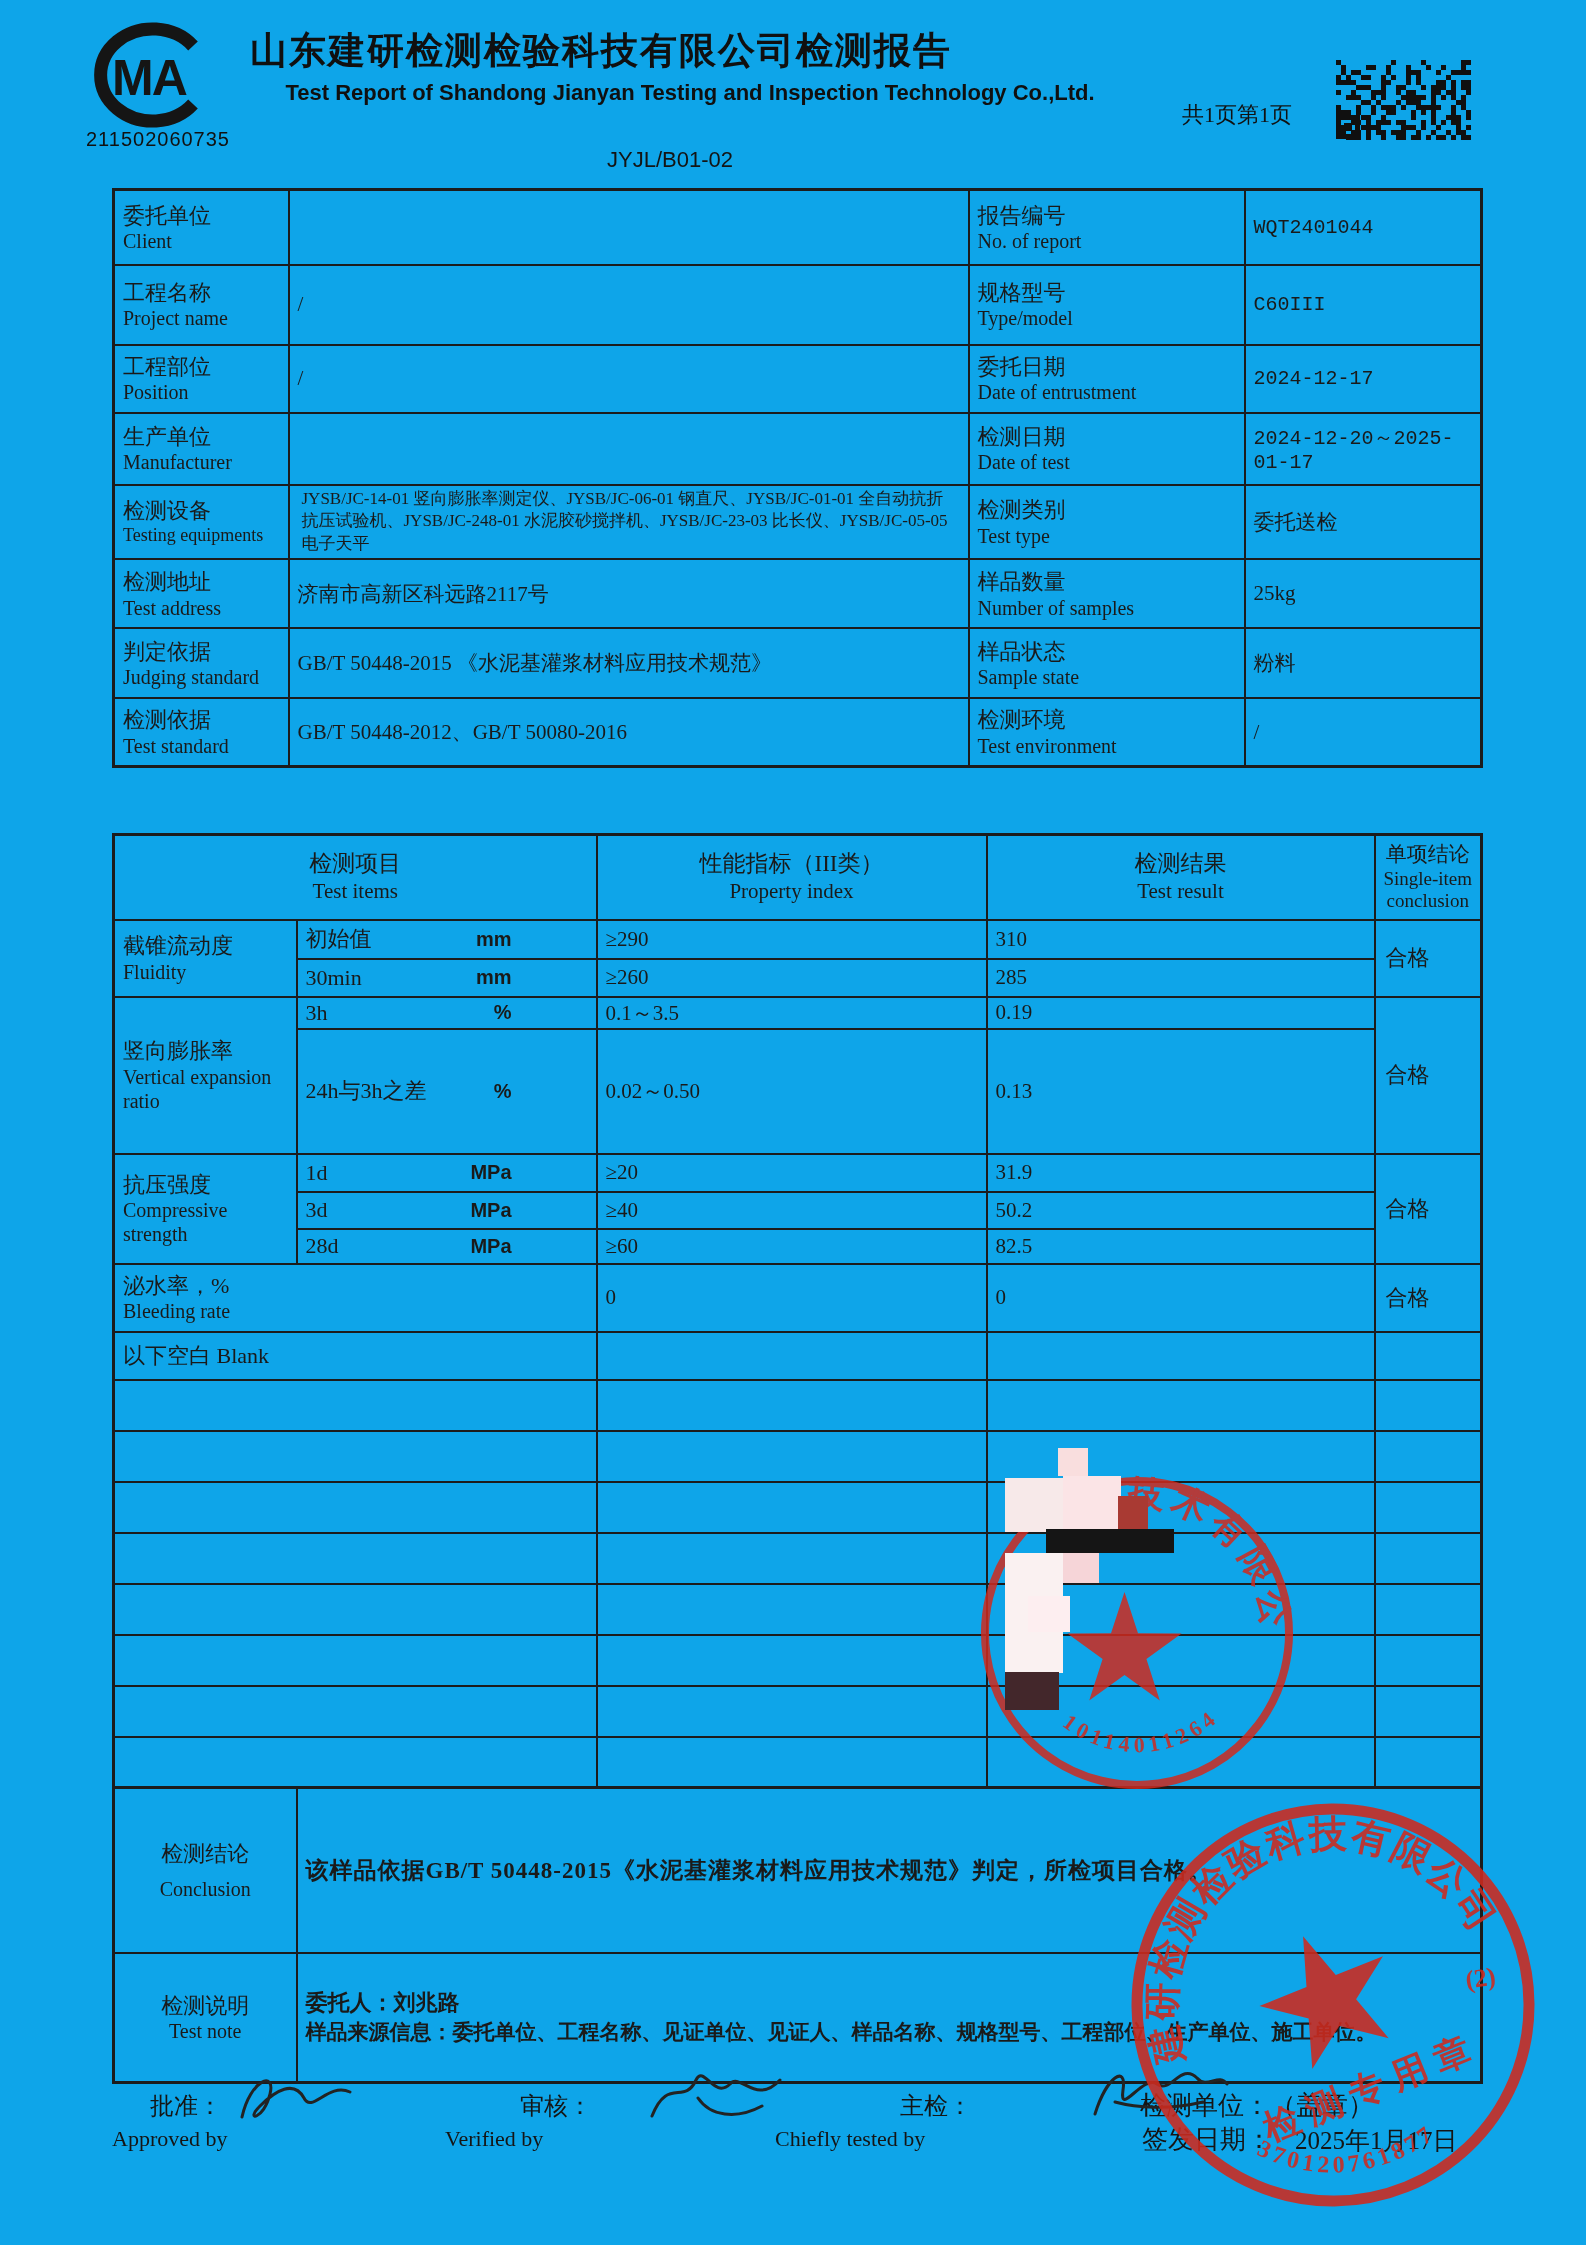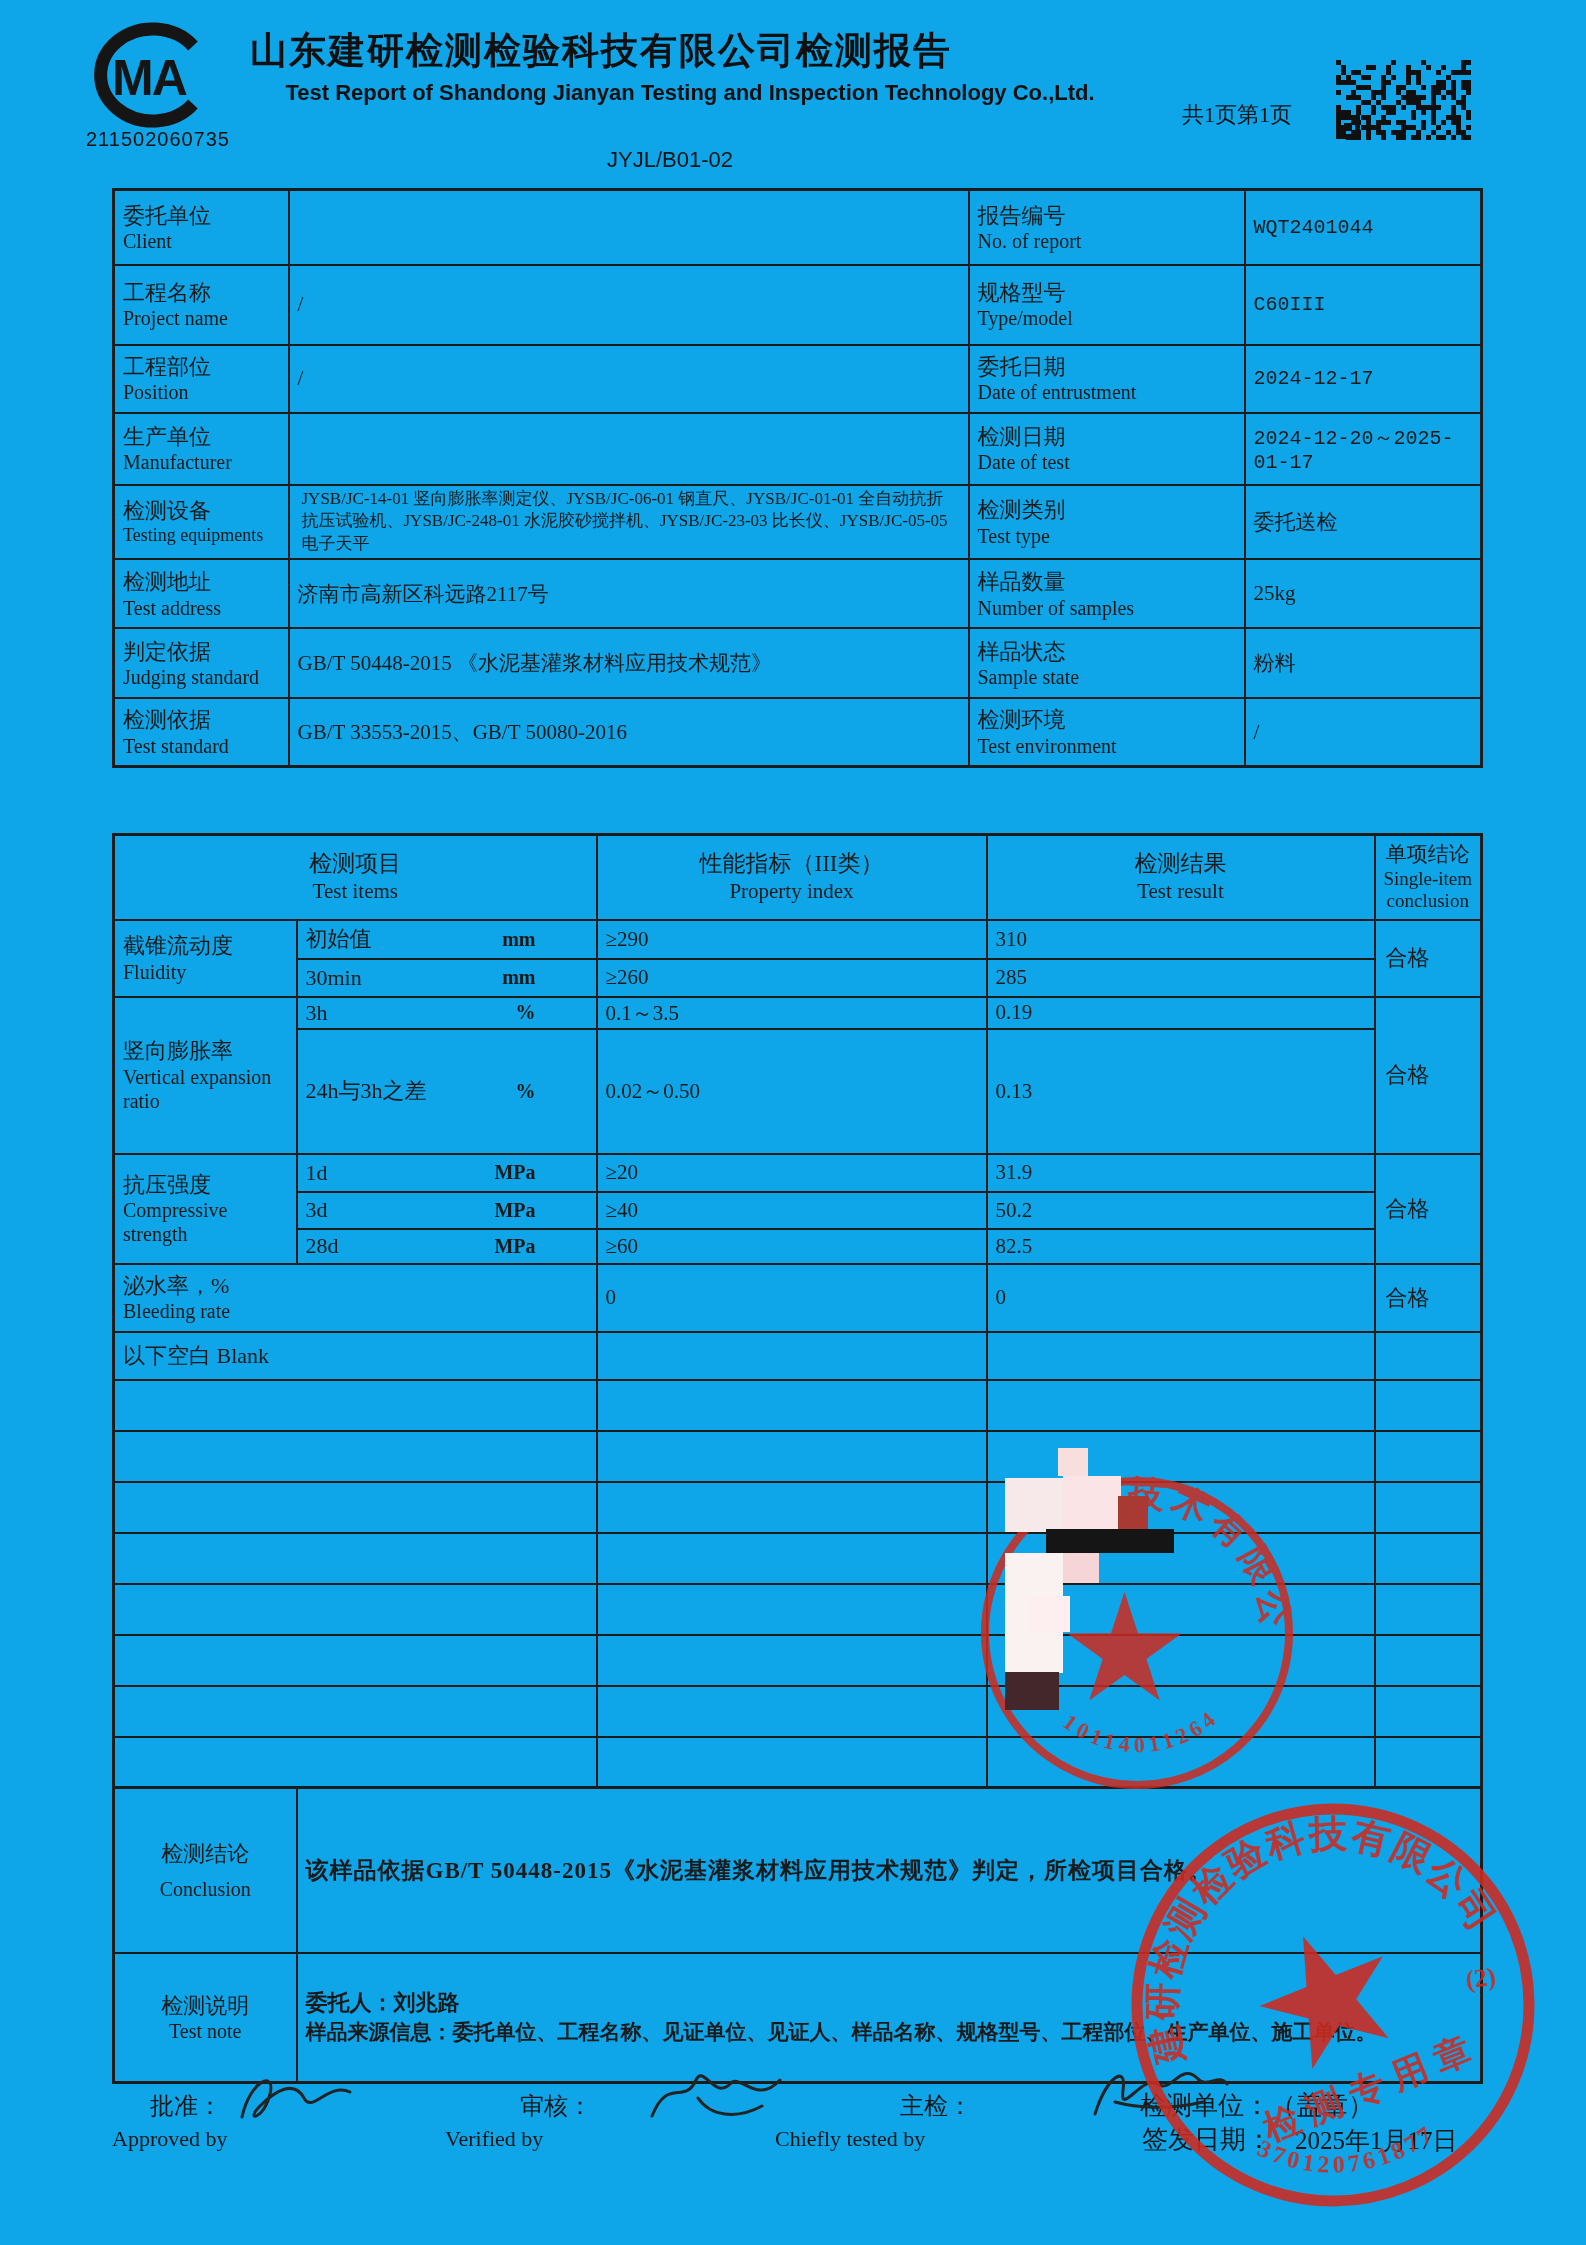--- a/index.html
+++ b/index.html
@@ -30,21 +30,21 @@
   .lbl{display:flex;flex-direction:column;justify-content:space-between;height:100%;}
   .cn{font-size:22px;line-height:1.25;}
   .en{font-size:20px;line-height:1.2;}
   .val{font-size:21px;}
   .mono{font-family:"Liberation Mono","DejaVu Sans Mono",monospace;font-size:20px;}
   .equip{font-size:17px;line-height:1.35;padding:2px 12px;}
   .hdr td{text-align:center;}
   .hdr .cn{font-size:23px;}
   .hdr .en{font-size:21px;}
   .item-cell{display:flex;justify-content:space-between;align-items:center;}
-  .item-cell .u{margin-right:52px;font-family:Liberation Serif, serif;font-weight:bold;font-size:20px;}
+  .item-cell .u{margin-right:76px;font-family:Liberation Sans, sans-serif;font-weight:bold;font-size:20px;}
   .idx,.res{font-size:21px;}
   .pass{font-size:22px;padding-left:10px;}
   .group{display:flex;flex-direction:column;justify-content:space-between;height:100%;}
   .concl-row td{border-top-width:3px;}
   .concl-text{font-size:23px;font-weight:600;letter-spacing:1px;}
   .note-cell{display:flex;flex-direction:column;justify-content:space-between;height:100%;padding:4px 0;}
   .note-cell .l1{font-size:22px;font-weight:600;}
   .note-cell .l2{font-size:21px;font-weight:600;}
   
   .ft{position:absolute;font-size:24px;color:#151515;z-index:2;}
@@ -382,21 +382,21 @@
           </td>
       <td class="val">粉料</td>
     </tr>
     <tr style="height:68px">
       <td>
             <div class="lbl">
               <span class="cn">检测依据</span>
               <span class="en">Test standard</span>
             </div>
           </td>
-      <td class="val">GB/T 33553-2015、GB/T 50080-2016</td>
+      <td class="val">GB/T 50448-2012、GB/T 50080-2016</td>
       <td>
             <div class="lbl">
               <span class="cn">检测环境</span>
               <span class="en">Test environment</span>
             </div>
           </td>
       <td class="val">/</td>
     </tr>
   </tbody>
     </table>

